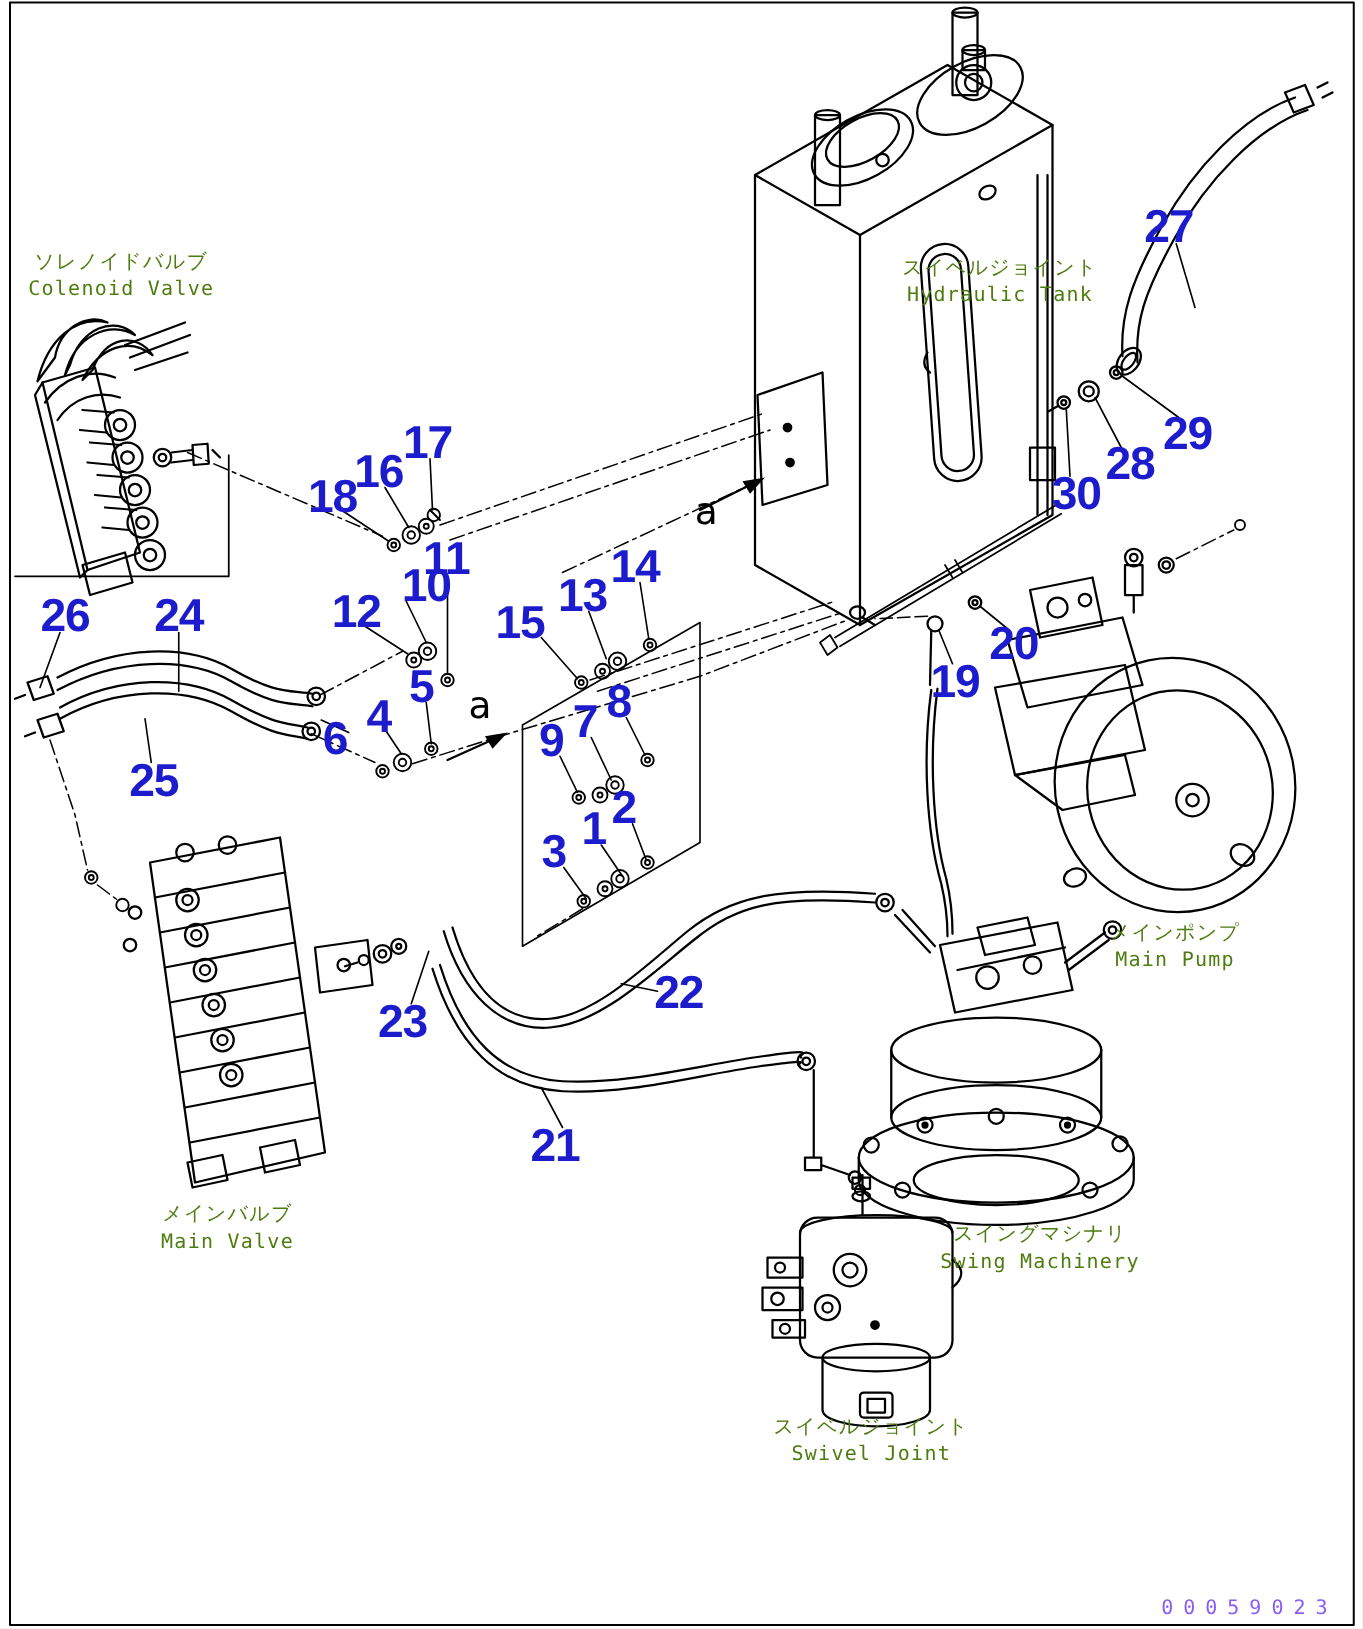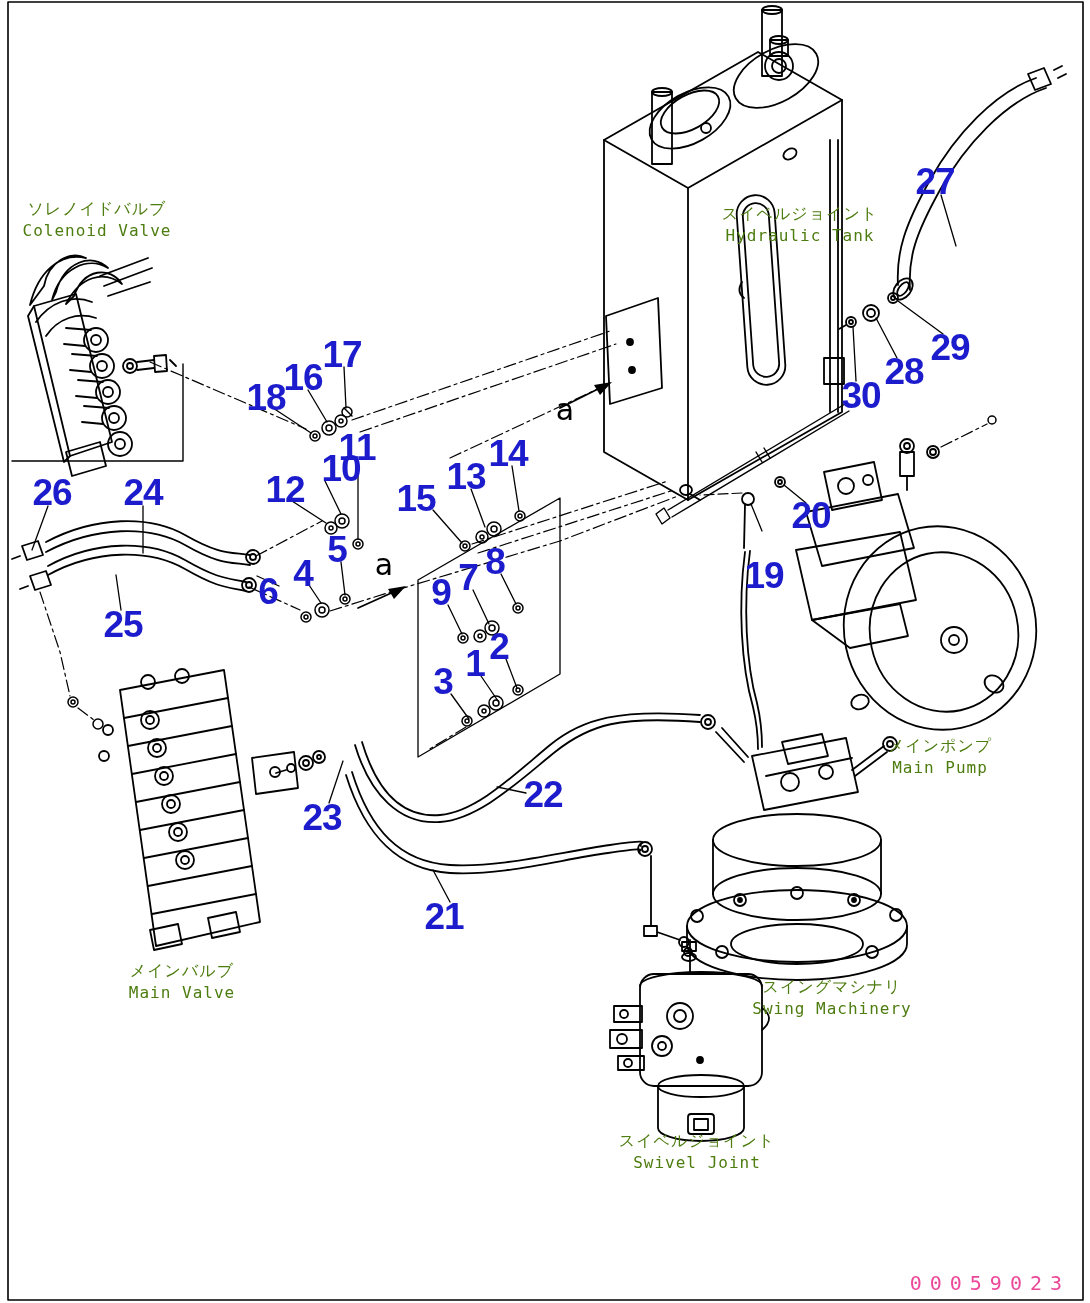--- a/index.html
+++ b/index.html
@@ -9,22 +9,22 @@
   .callout{position:absolute;transform:translate(-50%,-50%);
            color:var(--callout,#1c1ccd);font-weight:700;font-size:37px;
            font-family:"Liberation Sans",sans-serif;letter-spacing:-1px;line-height:1;}
   .comp-label{position:absolute;transform:translateX(-50%);text-align:center;color:#4d7c0f;
               font-family:"DejaVu Sans Mono",monospace;font-size:16px;line-height:1.4;
               white-space:nowrap;letter-spacing:1px;}
   .comp-label .jp{display:block;}
   .comp-label .en{display:block;}
   .view-label{position:absolute;transform:translate(-50%,-50%);color:#000;
               font-family:"DejaVu Sans",sans-serif;font-size:30px;line-height:1;}
-  .drawing-number{position:absolute;right:20px;bottom:8px;color:#ec4899;
-                  font-family:"DejaVu Sans Mono",monospace;font-size:20px;letter-spacing:8px;}
+  .drawing-number{position:absolute;right:20px;bottom:8px;color:#8b5cf6;
+                  font-family:"DejaVu Sans Mono",monospace;font-size:16px;letter-spacing:8px;}
 </style>
 </head>
 <body>
 
 <div id="page">
 
 <svg id="art" width="1090" height="1303" viewBox="0 0 1090 1303">
   <g stroke="#000" fill="none" stroke-width="1.8" stroke-linecap="round" stroke-linejoin="round">
 
     <rect x="8" y="2" width="1075" height="1298" stroke-width="1.6"></rect>
@@ -372,21 +372,21 @@
     <div class="callout" style="left: 441px; top: 592px;">9</div>
     <div class="callout" style="left: 320px; top: 468px; margin-left: 21px;">10</div>
     <div class="callout" style="left: 357px; top: 447px;">11</div>
     <div class="callout" style="left: 285px; top: 489px;">12</div>
     <div class="callout" style="left: 466px; top: 476px;">13</div>
     <div class="callout" style="left: 508px; top: 453px;">14</div>
     <div class="callout" style="left: 416px; top: 498px;">15</div>
     <div class="callout" style="left: 303px; top: 377px;">16</div>
     <div class="callout" style="left: 342px; top: 354px;">17</div>
     <div class="callout" style="left: 266px; top: 397px;">18</div>
-    <div class="callout" style="left: 764px; top: 545px; margin-top: 30px;">19</div>
+    <div class="callout" style="left: 764px; top: 545px;">19</div>
     <div class="callout" style="left: 811px; top: 515px;">20</div>
     <div class="callout" style="left: 444px; top: 916px;">21</div>
     <div class="callout" style="left: 543px; top: 794px;">22</div>
     <div class="callout" style="left: 322px; top: 817px;">23</div>
     <div class="callout" style="left: 143px; top: 492px;">24</div>
     <div class="callout" style="left: 123px; top: 624px;">25</div>
     <div class="callout" style="left: 52px; top: 492px;">26</div>
     <div class="callout" style="left: 935px; top: 181px;">27</div>
     <div class="callout" style="left: 904px; top: 371px;">28</div>
     <div class="callout" style="left: 950px; top: 347px;">29</div>

